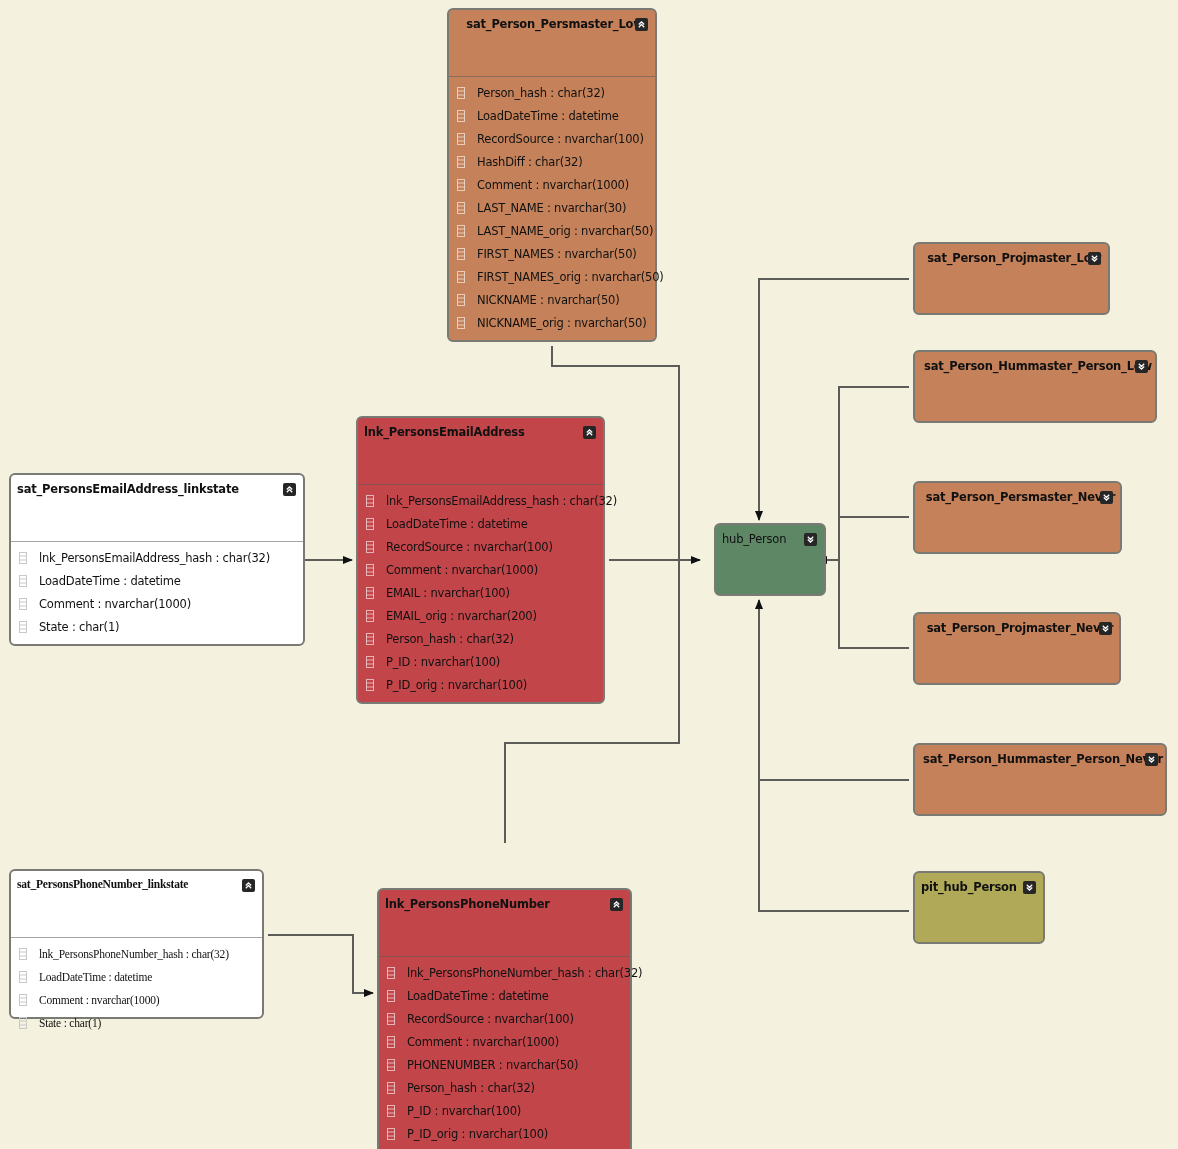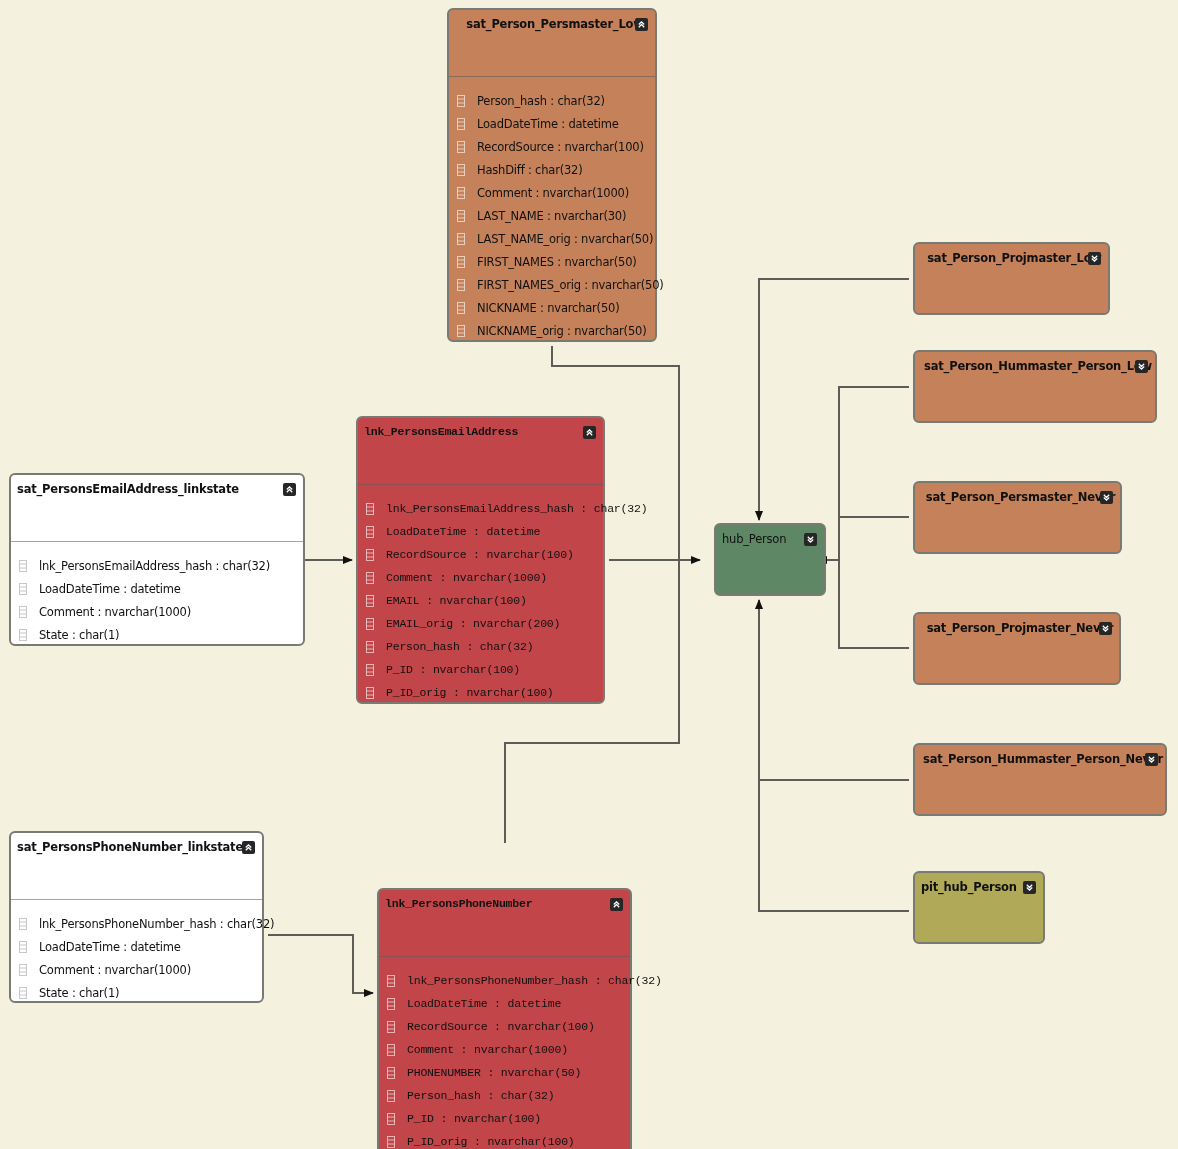--- a/index.html
+++ b/index.html
@@ -17,25 +17,25 @@
   .node .hdr { position:relative; height:66px; box-sizing:border-box; padding:7px 0 0 6px; }
   .node.collapsed .hdr { height:auto; }
   .node .title { font-size:11.5px; letter-spacing:-0.2px; white-space:nowrap; }
   .node .title.bold { font-weight:bold; }
   .toggle {
     position:absolute; top:8px; right:7px; width:13px; height:13px;
     background:#262626; border-radius:2px;
     display:flex; align-items:center; justify-content:center;
   }
   .toggle svg { width:9px; height:9px; }
-  .fields { border-top:1px solid rgba(90,90,90,0.55); padding-top:12px; }
+  .fields { border-top:1px solid rgba(90,90,90,0.55); padding-top:4px; }
   .field { height:23px; display:flex; align-items:center; padding-left:8px; white-space:nowrap; font-size:11.5px; letter-spacing:-0.2px; }
   .field .ficon { width:8px; height:12px; margin-right:12px; flex:none; }
   .sat { background:#c5825a;text-align:center; }
-  .lnk { background:#c2454a;font-family:Liberation Mono, monospace; }
+  .lnk { background:#c2454a; }
   .lst { background:#ffffff; }
   .hub { background:#5e8766;margin-left:11px; }
   .pit { background:#b0aa58; }
 </style>
 </head>
 <body>
 
 <svg id="wires" xmlns="http://www.w3.org/2000/svg">
   <defs>
     <marker id="arr" markerWidth="10" markerHeight="10" refX="9" refY="5" orient="auto" markerUnits="userSpaceOnUse">
@@ -366,21 +366,21 @@
         <svg class="ficon" viewBox="0 0 8 12">
           <rect x="0.5" y="0.5" width="7" height="11" fill="none" stroke="rgba(255,255,255,0.6)" stroke-width="1"></rect>
           <line x1="0.5" y1="4" x2="7.5" y2="4" stroke="rgba(255,255,255,0.6)"></line>
           <line x1="0.5" y1="8" x2="7.5" y2="8" stroke="rgba(255,255,255,0.6)"></line>
         </svg>
         <span>P_ID_orig : nvarchar(100)</span>
       </div>
     </div>
 </div>
 
-<div class="node lst" style="left:9px;top:831px;width:255px;height:172px;">
+<div class="node lst" style="left:9px;top:869px;width:255px;height:150px;font-family:Liberation Serif, serif;">
   <div class="hdr">
     <span class="title bold">sat_PersonsPhoneNumber_linkstate</span>
     <span class="toggle">
       <svg viewBox="0 0 10 10">
           <path d="M2,5 L5,2 L8,5 M2,8 L5,5 L8,8" stroke="#fff" stroke-width="1.4" fill="none"></path>
         </svg>
     </span>
   </div>
   <div class="fields">
       <div class="field">

